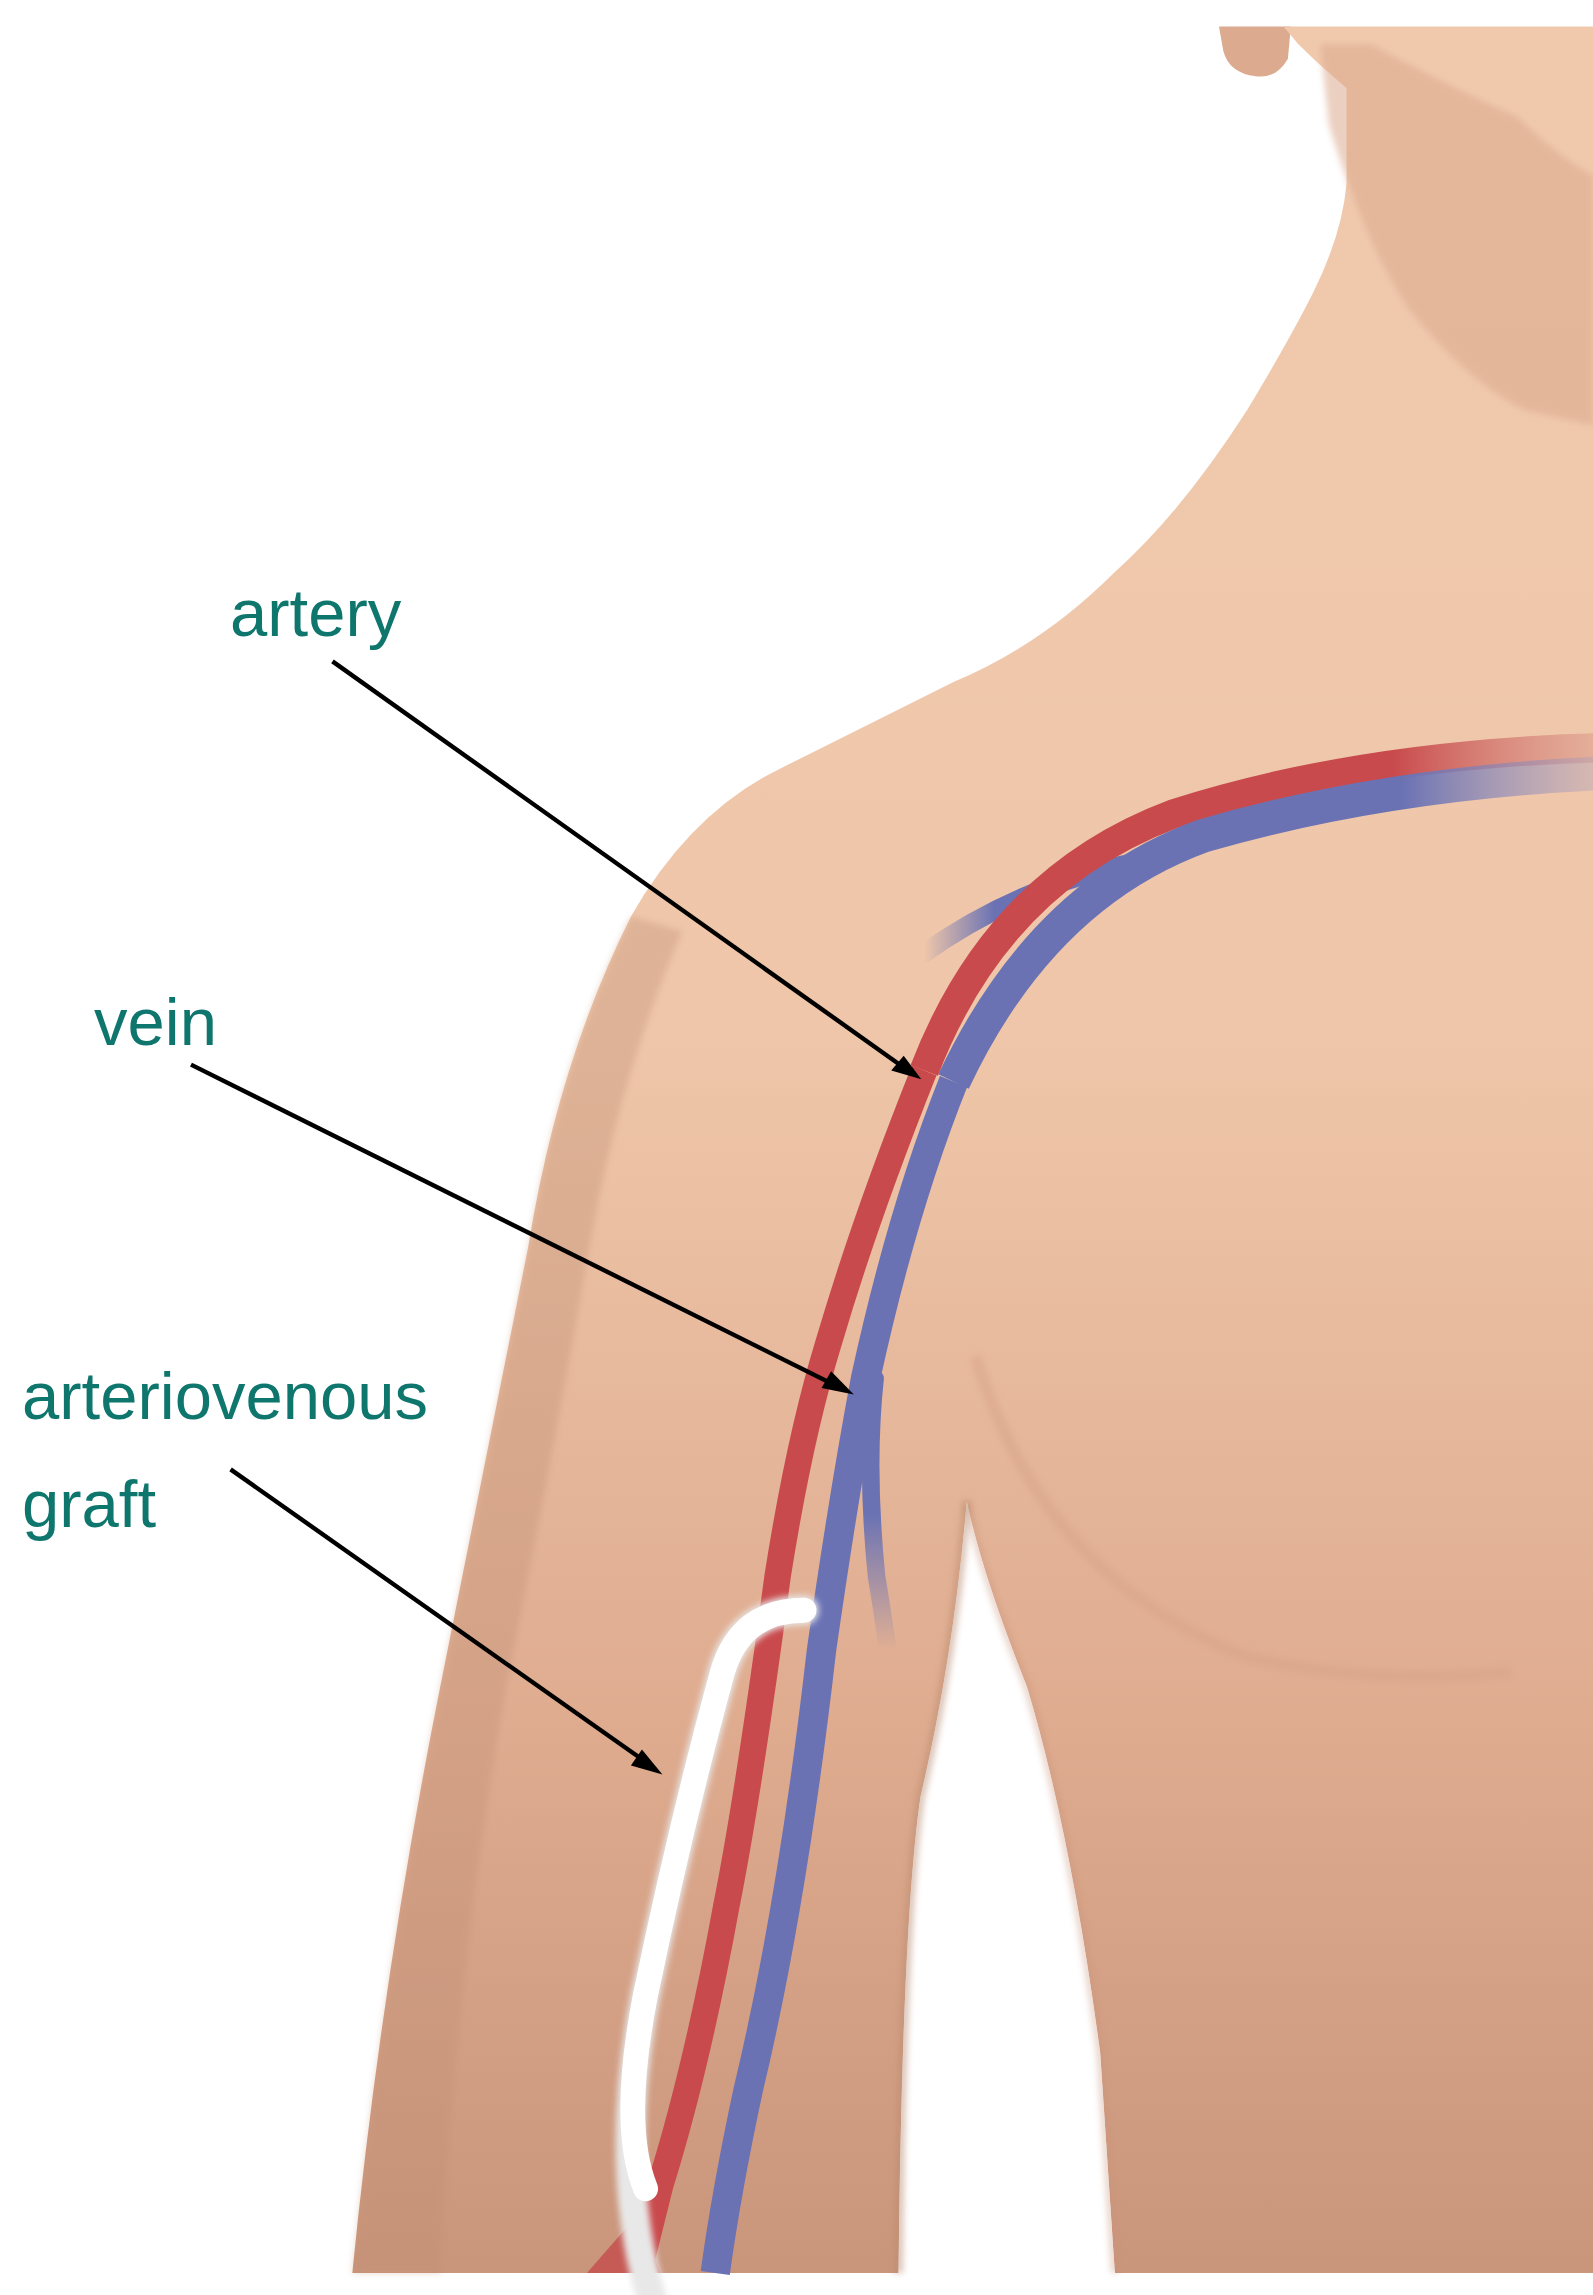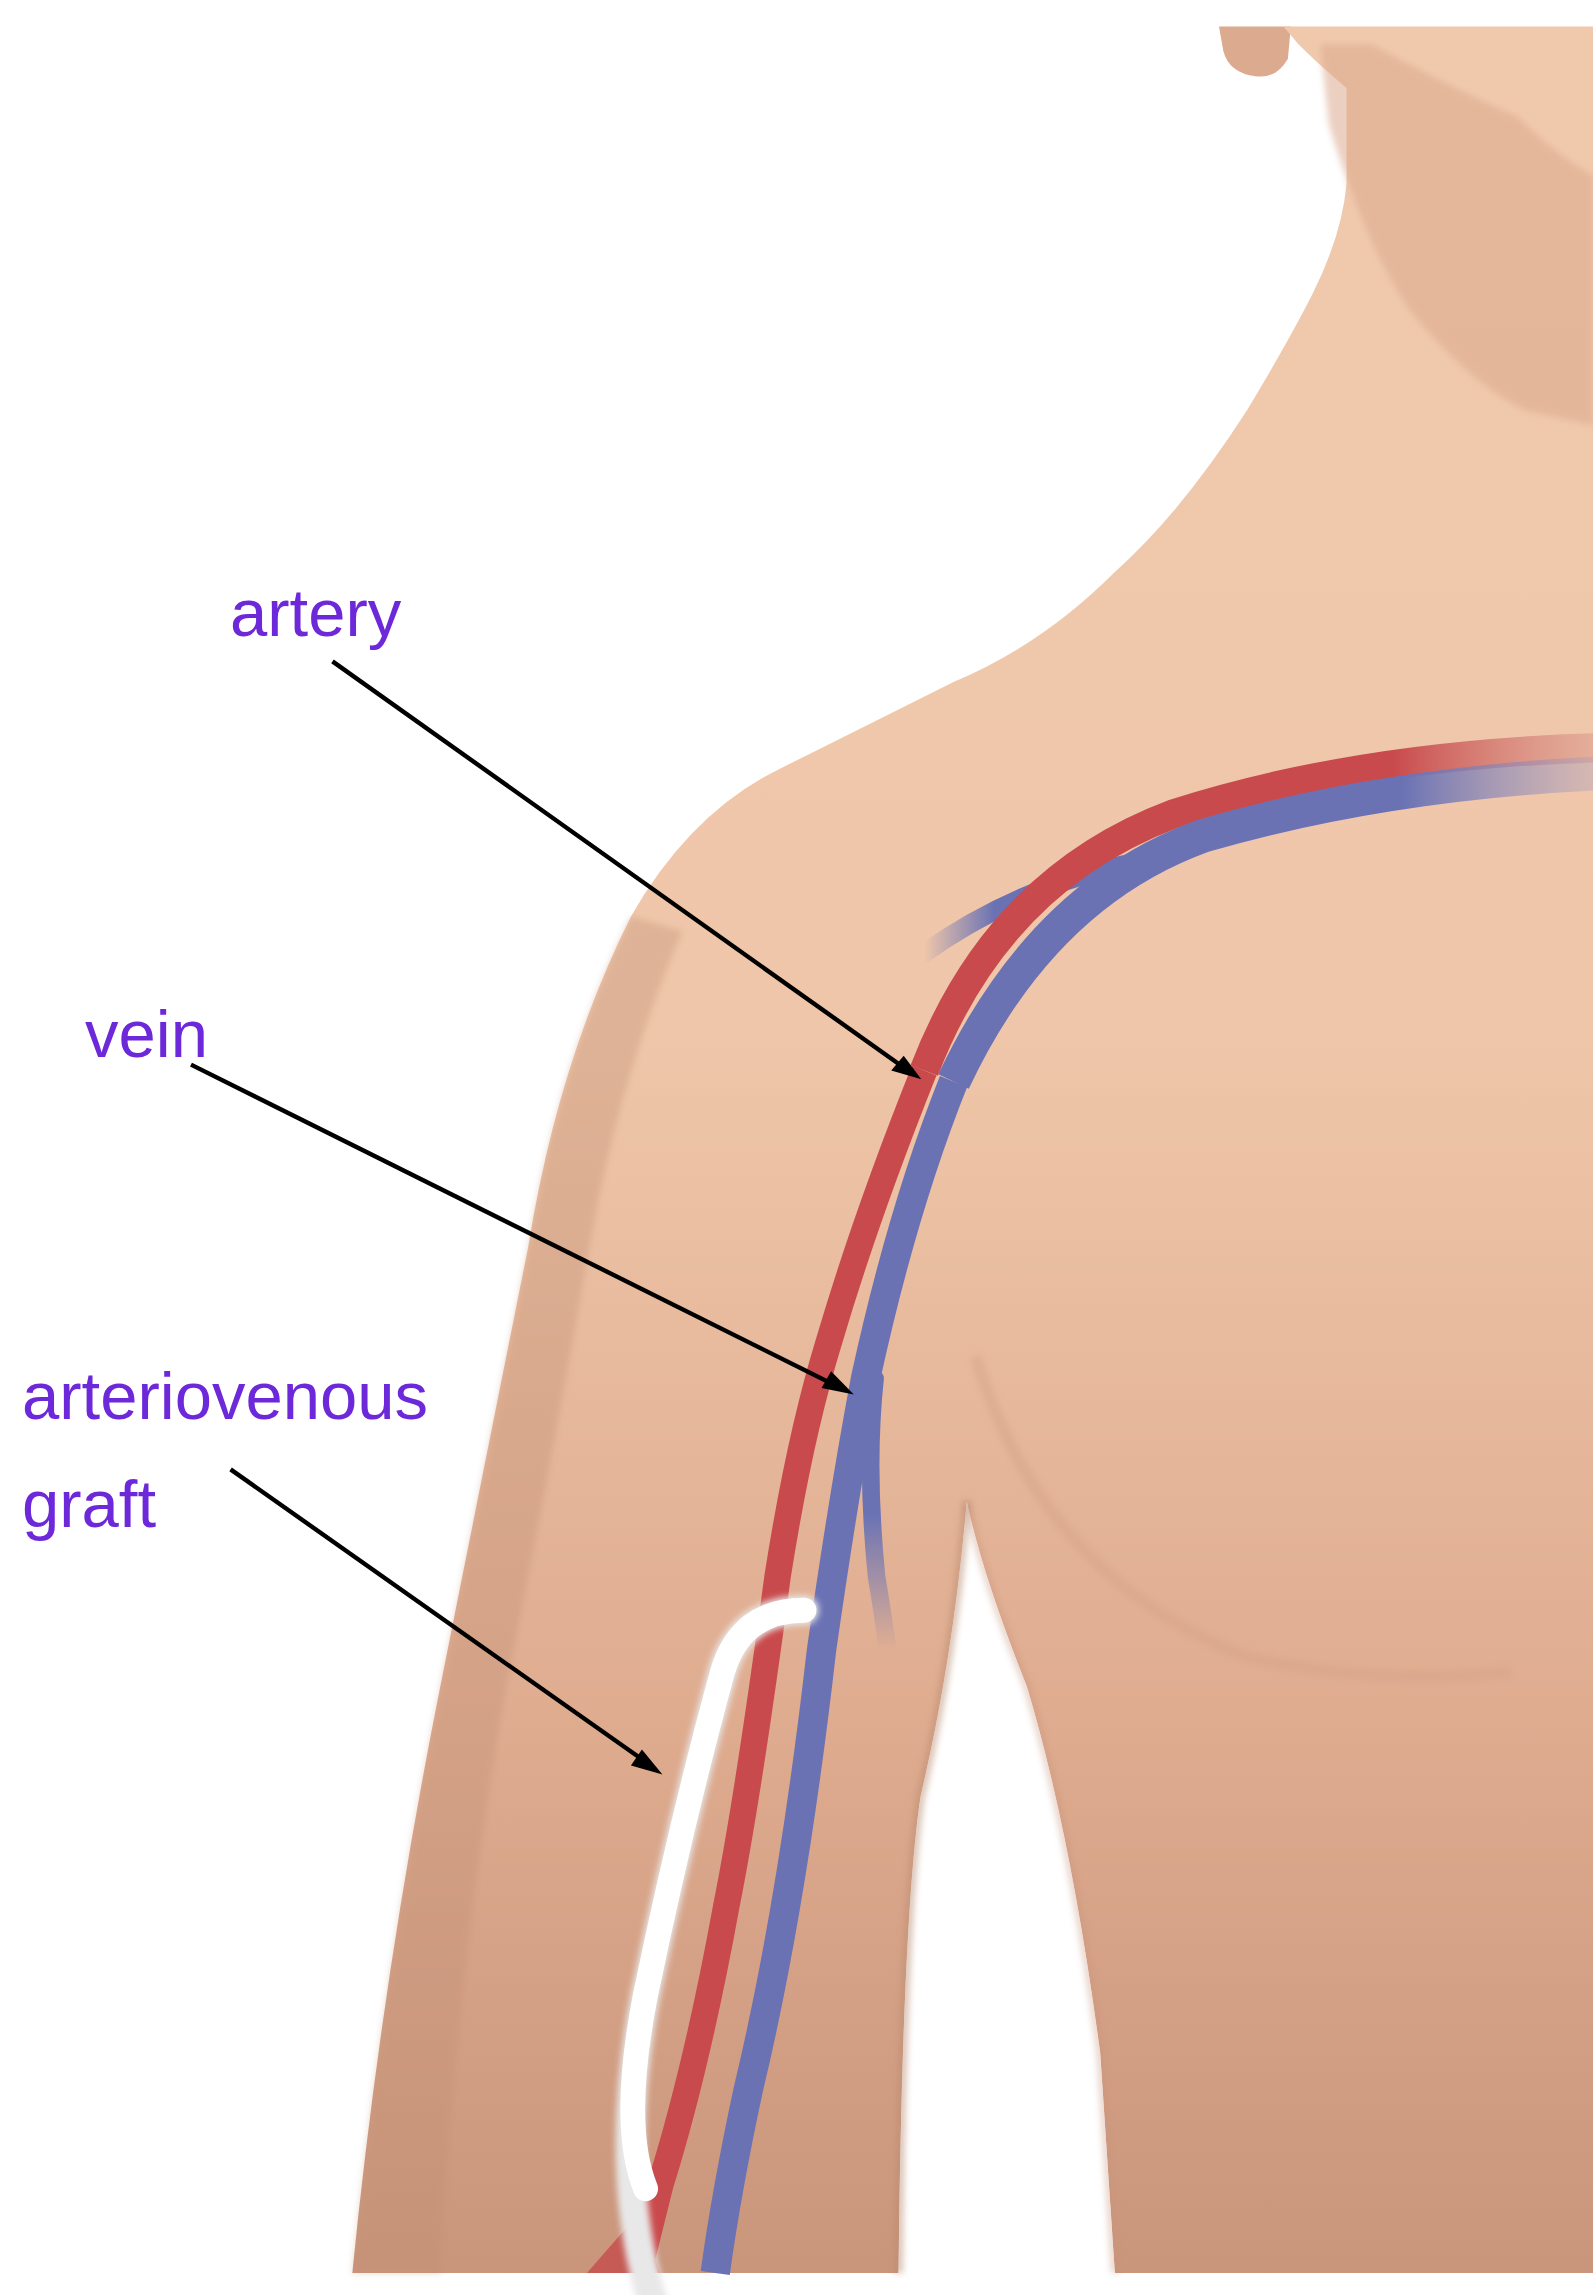--- a/index.html
+++ b/index.html
@@ -1,18 +1,18 @@
 <!DOCTYPE html>
 <html style="font-size:11.7px"><head>
 <meta charset="utf-8">
 <style>
   html, body { margin:0; padding:0; background:#ffffff; }
   body { width:1594px; height:2295px; position:relative; overflow:hidden; font-family:"Liberation Sans", sans-serif; }
   svg.art { position:absolute; left:0; top:0; }
-  .label { position:absolute; color:#6d28d9; font-size:67px; line-height:1.12; font-family:"Liberation Sans", sans-serif; }
+  .label { position:absolute; color:#0f766e; font-size:67px; line-height:1.12; font-family:"Liberation Sans", sans-serif; }
 </style>
 </head>
 <body>
 
 <svg class="art" width="1594" height="2295" viewBox="0 0 2173 3130" xmlns="http://www.w3.org/2000/svg">
   <defs>
     <linearGradient id="skinV" x1="0" y1="0" x2="0" y2="1">
       <stop offset="0" stop-color="#f0c9ad"></stop>
       <stop offset="0.45" stop-color="#efc6a9"></stop>
       <stop offset="0.75" stop-color="#dfac90"></stop>
@@ -83,16 +83,16 @@
     <line x1="453" y1="902" x2="1245" y2="1465"></line>
     <polygon points="1256,1472 1215,1460 1232,1440" stroke="none"></polygon>
     <line x1="260" y1="1452" x2="1150" y2="1895"></line>
     <polygon points="1164,1902 1120,1893 1133,1870" stroke="none"></polygon>
     <line x1="314" y1="2004" x2="890" y2="2410"></line>
     <polygon points="903,2420 860,2408 875,2386" stroke="none"></polygon>
   </g>
 </svg>
 
 <div class="label" style="left:230px; top:575px;">artery</div>
-<div class="label" style="left:85px; top:984px;margin-top:12px;">vein</div>
+<div class="label" style="left:94px; top:984px;">vein</div>
 <div class="label" style="left:22px; top:1358px;">arteriovenous</div>
 <div class="label" style="left:22px; top:1446px;margin-top:20px;">graft</div>
 
 
 </body></html>

